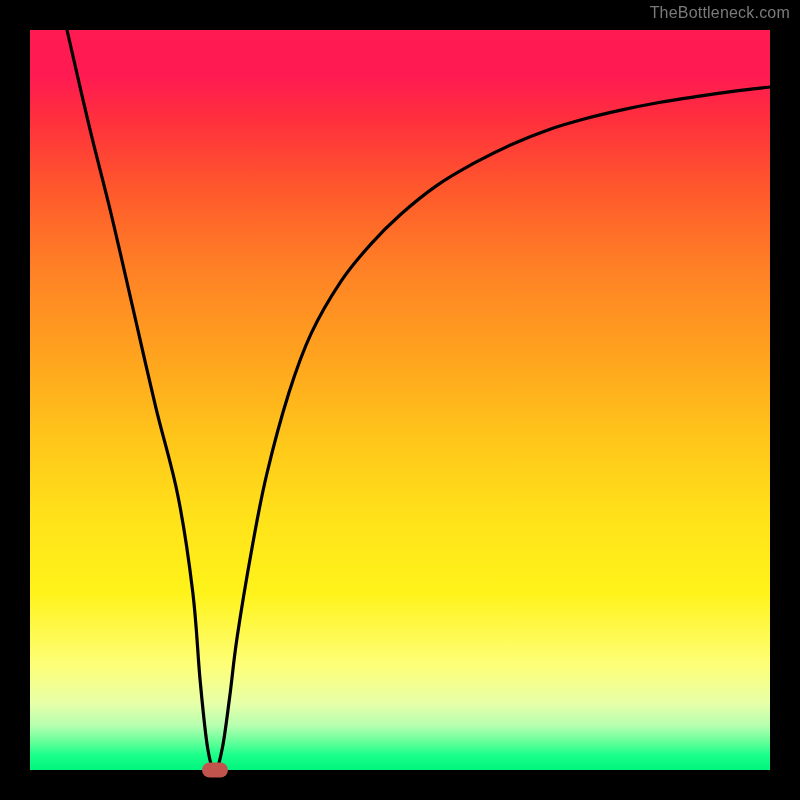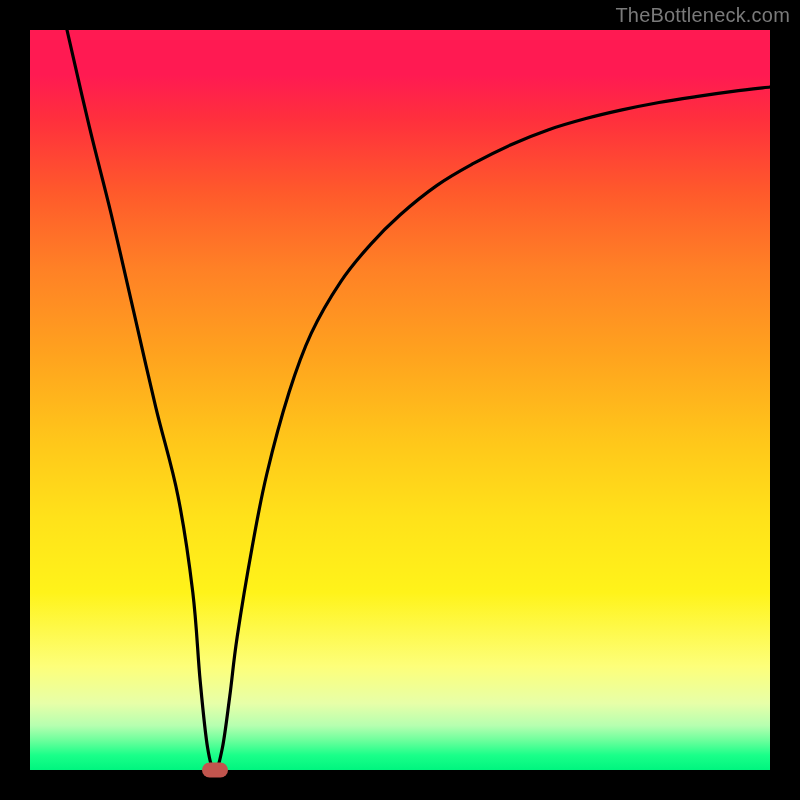--- a/index.html
+++ b/index.html
@@ -47,21 +47,21 @@
     top: 0;
     width: 740px;
     height: 740px;
     overflow: visible;
   }
   .attribution {
     position: absolute;
     top: 4px;
     right: 10px;
     color: #7a7a7a;
-    font-size: 20px;
+    font-size: 16px;
     font-weight: 500;
     letter-spacing: 0.2px;
   }
   .marker {
     position: absolute;
     width: 26px;
     height: 15px;
     border-radius: 8px;
     background: #c1554e;
     transform: translate(-50%, -50%);

